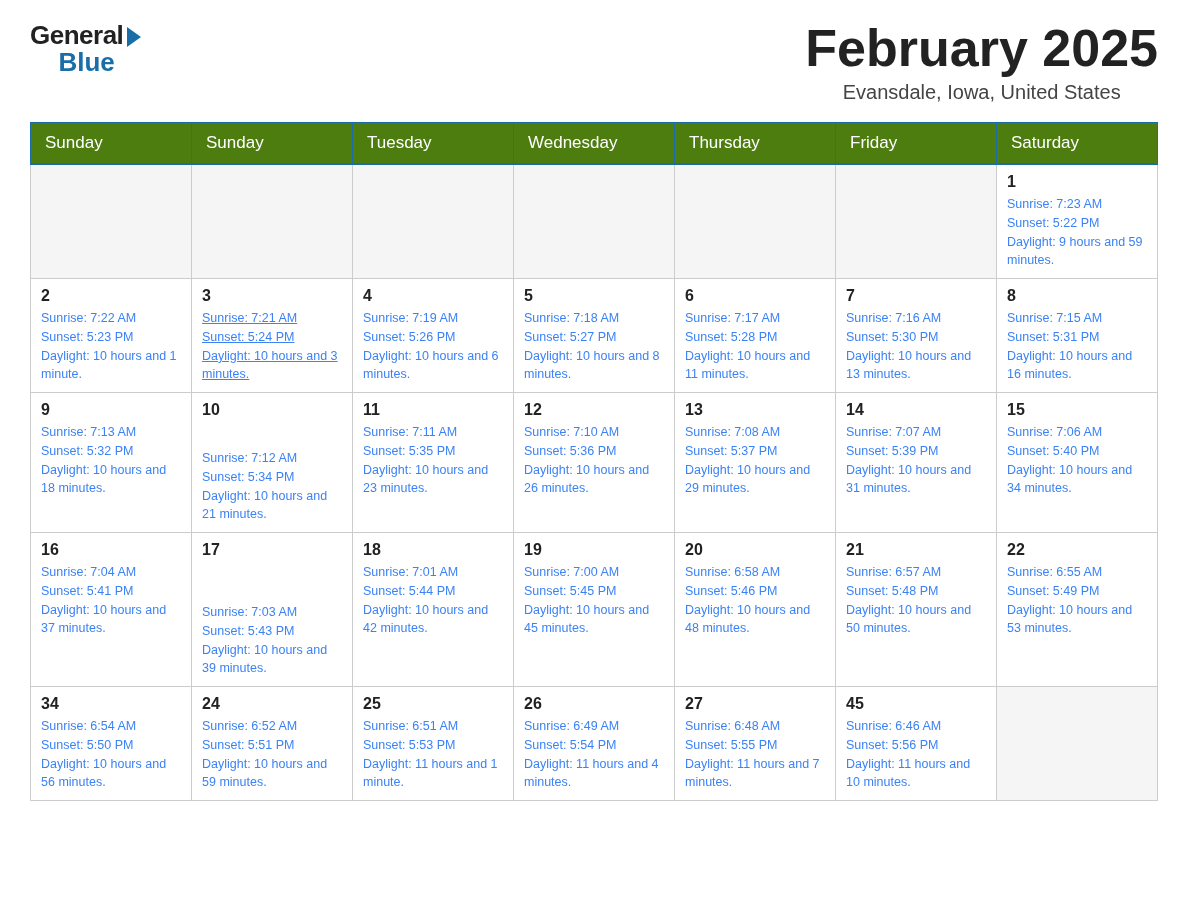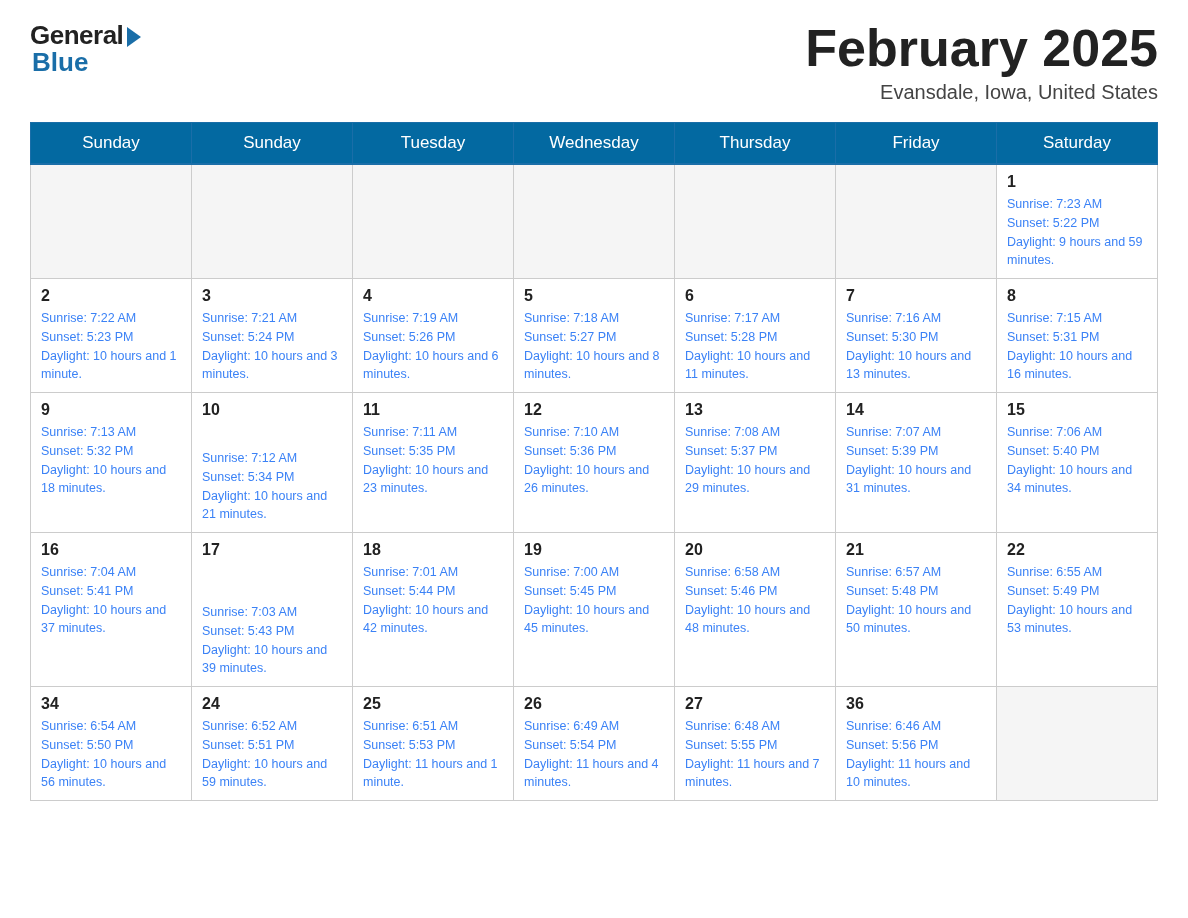--- a/index.html
+++ b/index.html
@@ -12,21 +12,21 @@
     }
     .header {
       display: flex;
       justify-content: space-between;
       align-items: flex-start;
       margin-bottom: 18px;
     }
     .logo {
       display: flex;
       flex-direction: column;
-      align-items: flex-start;
+      align-items: center;
     }
     .logo-top {
       display: flex;
       align-items: center;
     }
     .logo-general {
       font-size: 26px;
       font-weight: bold;
       color: #222;
       letter-spacing: -0.5px;
@@ -41,44 +41,44 @@
       margin-top: 2px;
     }
     .logo-blue {
       font-size: 26px;
       font-weight: bold;
       color: #1a6ea8;
       margin-top: -4px;
       margin-left: 2px;
     }
     .title-block {
-      text-align: right;
+      text-align: center;
     }
     .month-title {
       font-size: 52px;
       font-weight: bold;
       color: #222;
       line-height: 1.1;
     }
     .location {
       font-size: 20px;
       color: #444;
       margin-top: 4px;
     }
     table {
       width: 100%;
       border-collapse: collapse;
     }
     thead tr th {
-      background: #0369a1;
+      background: #4d7c0f;
       color: #fff;
       font-size: 17px;
       font-weight: normal;
-      padding: 10px 0;
-      text-align: center;
+      padding: 10px 14px;
+      text-align: left;
       border: 1px solid #1a6ea8;
     }
     tbody tr td {
       border: 1px solid #ccc;
       vertical-align: top;
       padding: 8px 10px;
       width: 14.28%;
       min-height: 90px;
       height: 100px;
       font-size: 13px;
@@ -153,21 +153,21 @@
       </tr>
       <tr>
         <td>
           <span class="day-num">2</span>
           <div class="day-info" style="white-space: pre-line;">Sunrise: 7:22 AM
 Sunset: 5:23 PM
 Daylight: 10 hours and 1 minute.</div>
         </td>
         <td>
           <span class="day-num">3</span>
-          <div class="day-info" style="white-space: pre-line;">Sunrise: 7:21 AM
+          <div class="day-info" style="white-space: pre-line; text-decoration: underline;">Sunrise: 7:21 AM
 Sunset: 5:24 PM
 Daylight: 10 hours and 3 minutes.</div>
         </td>
         <td>
           <span class="day-num">4</span>
           <div class="day-info" style="white-space: pre-line;">Sunrise: 7:19 AM
 Sunset: 5:26 PM
 Daylight: 10 hours and 6 minutes.</div>
         </td>
         <td>
@@ -308,21 +308,21 @@
 Sunset: 5:54 PM
 Daylight: 11 hours and 4 minutes.</div>
         </td>
         <td>
           <span class="day-num">27</span>
           <div class="day-info" style="white-space: pre-line;">Sunrise: 6:48 AM
 Sunset: 5:55 PM
 Daylight: 11 hours and 7 minutes.</div>
         </td>
         <td>
-          <span class="day-num">36</span>
+          <span class="day-num">45</span>
           <div class="day-info" style="white-space: pre-line;">Sunrise: 6:46 AM
 Sunset: 5:56 PM
 Daylight: 11 hours and 10 minutes.</div>
         </td>
         <td class="empty"></td>
       </tr>
     </tbody>
 </table>
 
 </body></html>

